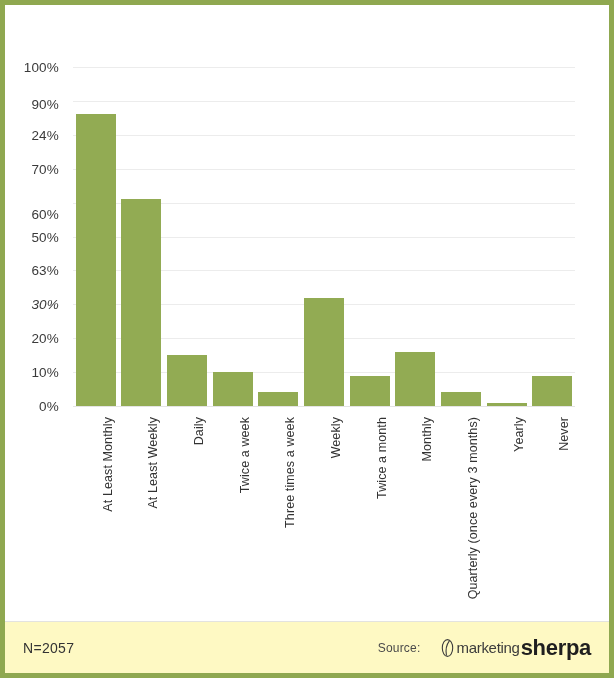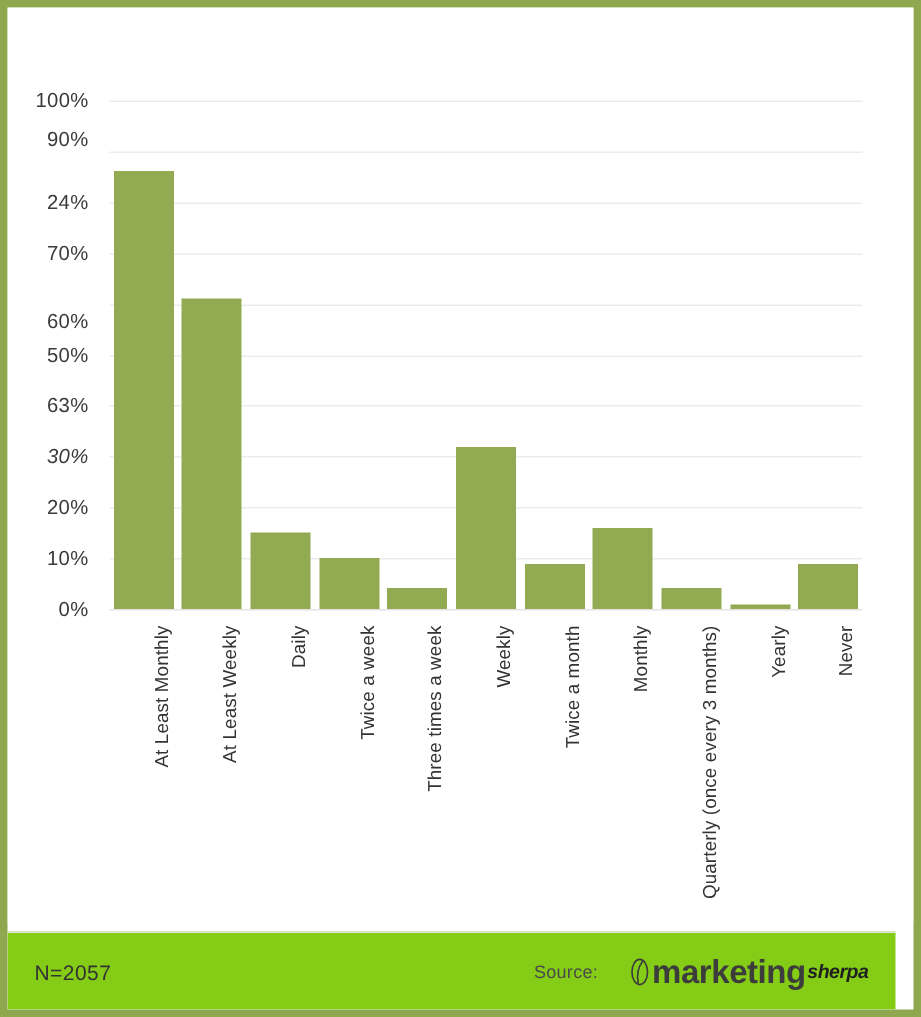--- a/index.html
+++ b/index.html
@@ -91,24 +91,24 @@
     white-space: nowrap;
     letter-spacing: 0.1px;
   }
   .x-label-inner {
     display: block;
   }
   
   #footer {
     position: absolute;
     left: 0;
-    right: 12px;
+    right: 0;
     bottom: 0;
     height: 52px;
-    background: #84cc16;
+    background: #fef9c3;
     border-top: 1px solid #e3e3e0;
     display: flex;
     align-items: center;
     padding: 0 18px;
     box-sizing: border-box;
   }
   #sample-size {
     font-size: 14px;
     color: #333333;
     letter-spacing: 0.3px;
@@ -128,31 +128,30 @@
     display: flex;
     align-items: center;
     gap: 1px;
   }
   #logo-mark {
     width: 15px;
     height: 20px;
     flex: none;
   }
   #logo-marketing {
-    font-size: 22px;
+    font-size: 15px;
     color: #3c3c3c;
     letter-spacing: -0.3px;
-    font-weight: 700;
+    font-weight: 400;
   }
   #logo-sherpa {
-    font-size: 13px;
+    font-size: 22px;
     color: #1f1f1f;
     letter-spacing: -0.3px;
     font-weight: 700;
-    font-style: italic;
   }
 </style>
 </head>
 <body>
 
 <div id="page">
 
   <div id="chart-area">
 
     <div id="plot">
@@ -164,21 +163,21 @@
         <div class="gridline" style="top: 169.5px;"></div>
         <div class="gridline" style="top: 203.4px;"></div>
         <div class="gridline" style="top: 237.3px;"></div>
         <div class="gridline" style="top: 271.2px;"></div>
         <div class="gridline" style="top: 305.1px;"></div>
         <div class="gridline baseline" style="top: 339px;"></div>
       </div>
 
     <div id="y-labels">
         <div class="y-label" style="top: 0px;">100%</div>
-        <div class="y-label" style="top: 26px;">90%</div>
+        <div class="y-label" style="top: 37px;">90%</div>
         <div class="y-label" style="top: 67.8px;">24%</div>
         <div class="y-label" style="top: 101.7px;">70%</div>
         <div class="y-label" style="top: 147px;">60%</div>
         <div class="y-label" style="top: 169.5px;">50%</div>
         <div class="y-label" style="top: 203.4px;">63%</div>
         <div class="y-label" style="top: 237.3px; font-style: italic;">30%</div>
         <div class="y-label" style="top: 271.2px;">20%</div>
         <div class="y-label" style="top: 305.1px;">10%</div>
         <div class="y-label" style="top: 339px;">0%</div>
       </div>

